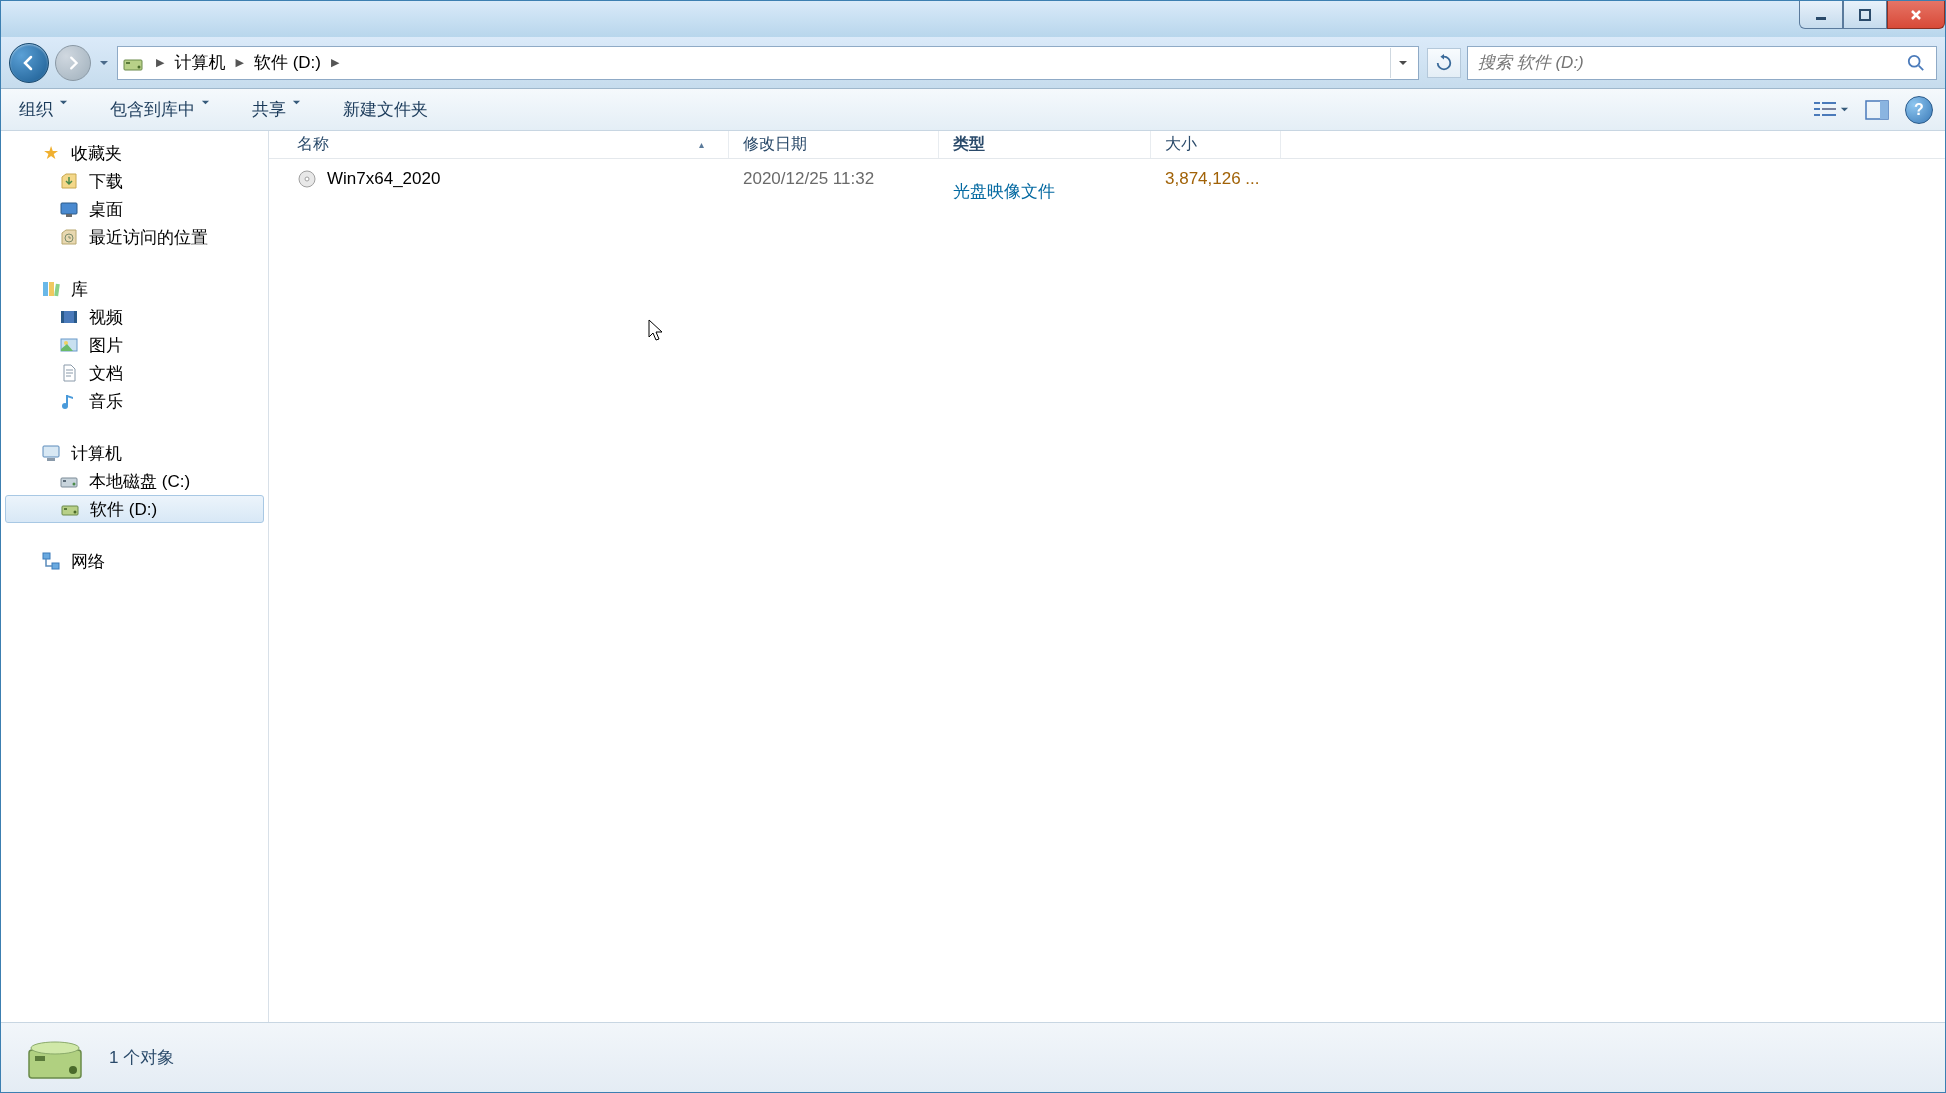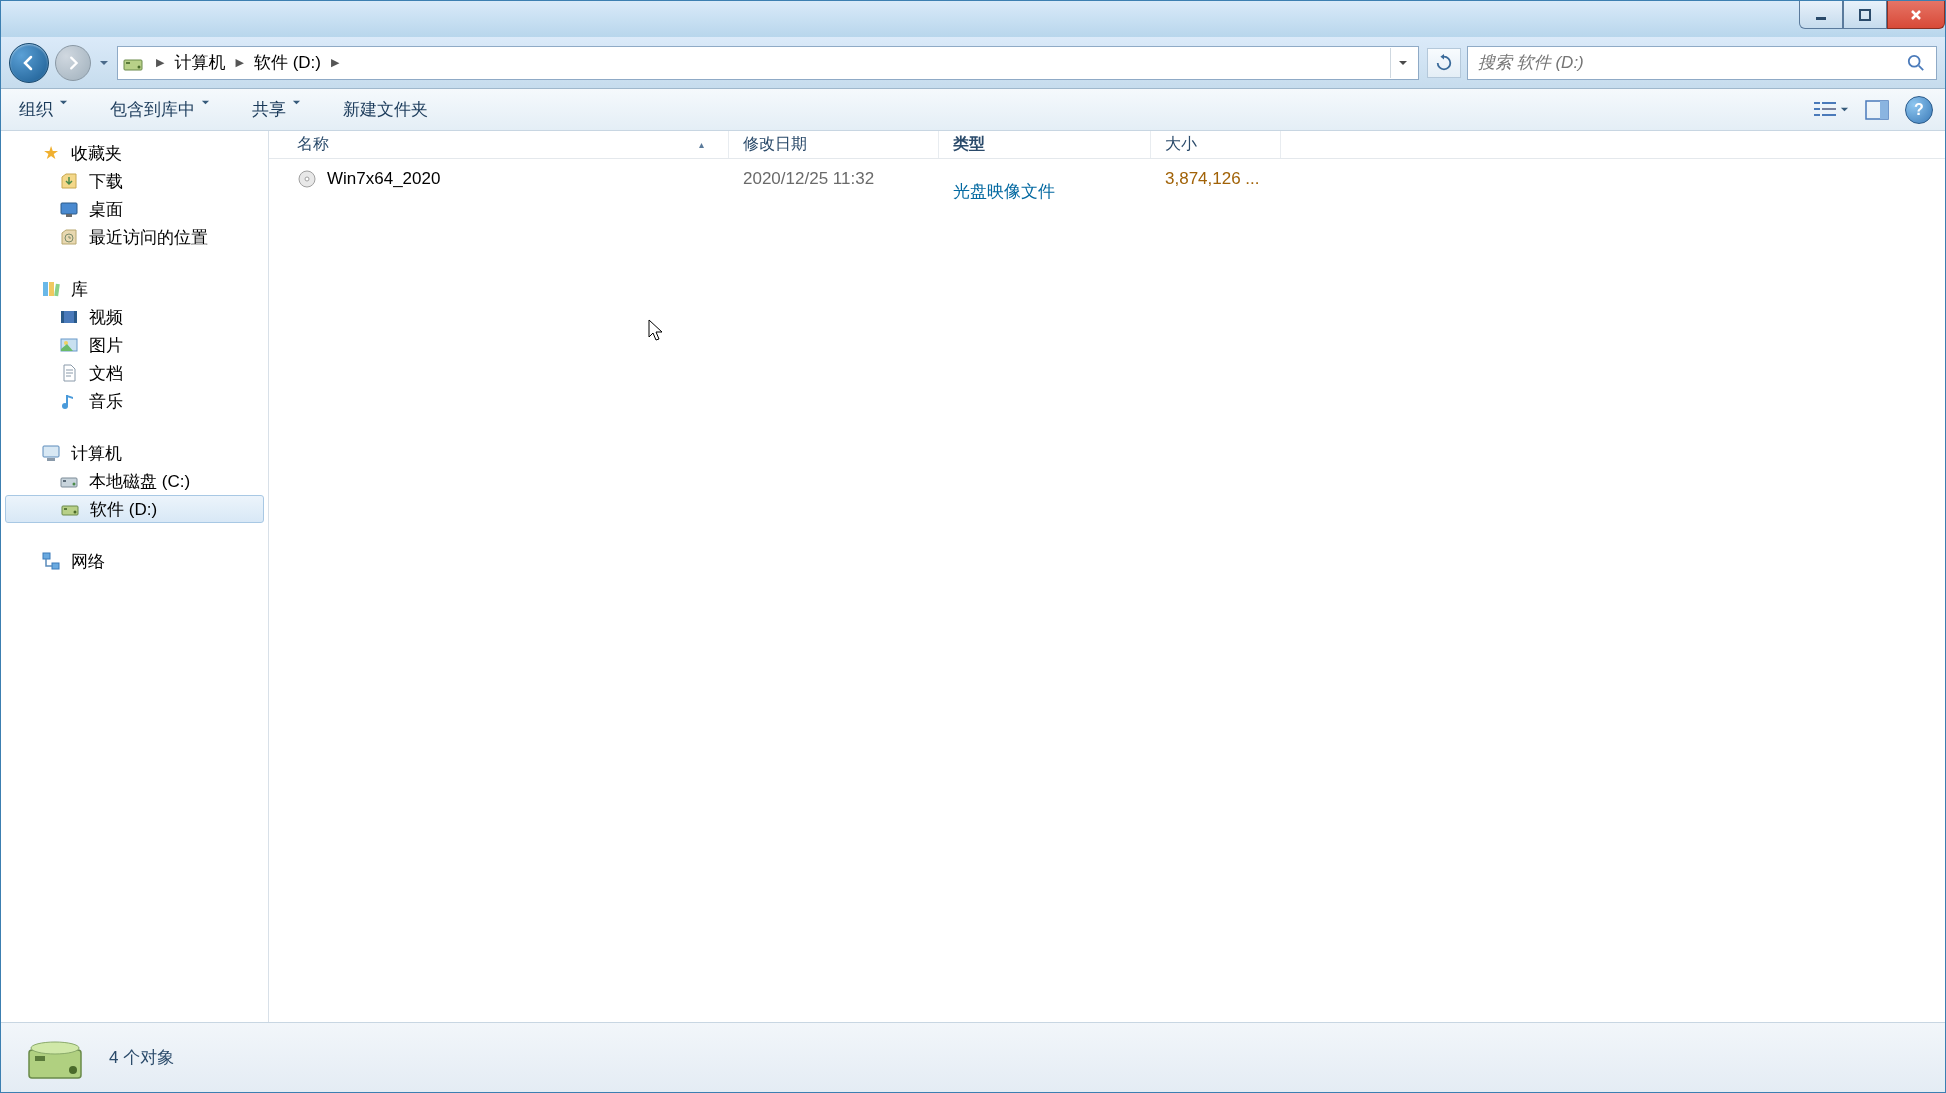--- a/index.html
+++ b/index.html
@@ -378,20 +378,20 @@
 
   <div class="status-bar">
     <span class="status-ico">
       <svg viewBox="0 0 60 56">
           <rect x="4" y="20" width="52" height="28" rx="3" fill="#b0d080" stroke="#6a8a4a" stroke-width="1.5"></rect>
           <rect x="10" y="26" width="10" height="5" fill="#5a7a3a"></rect>
           <circle cx="48" cy="40" r="4" fill="#4a6a2a"></circle>
           <ellipse cx="30" cy="18" rx="24" ry="6" fill="#d0e8a8" stroke="#8aaa6a"></ellipse>
         </svg>
     </span>
-    <span class="status-text">4 个对象</span>
+    <span class="status-text">1 个对象</span>
   </div>
 
 </div>
 
 <svg class="cursor-pointer" width="18" height="24" viewBox="0 0 18 24">
   <path d="M1 1 L1 18 L5 14 L8 21 L11 20 L8 13 L14 13 Z" fill="#fff" stroke="#000" stroke-width="1"></path>
 </svg>
 
 </body></html>

